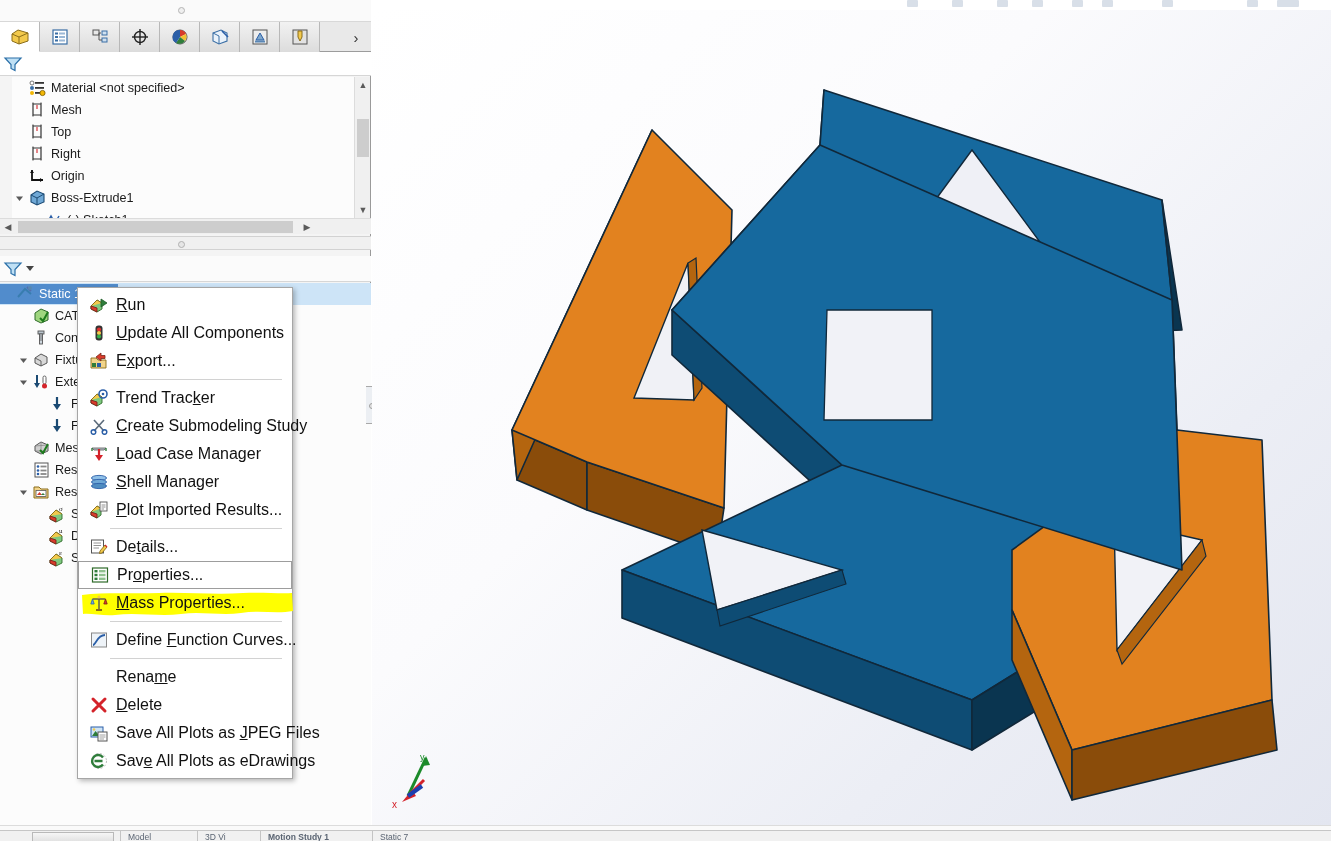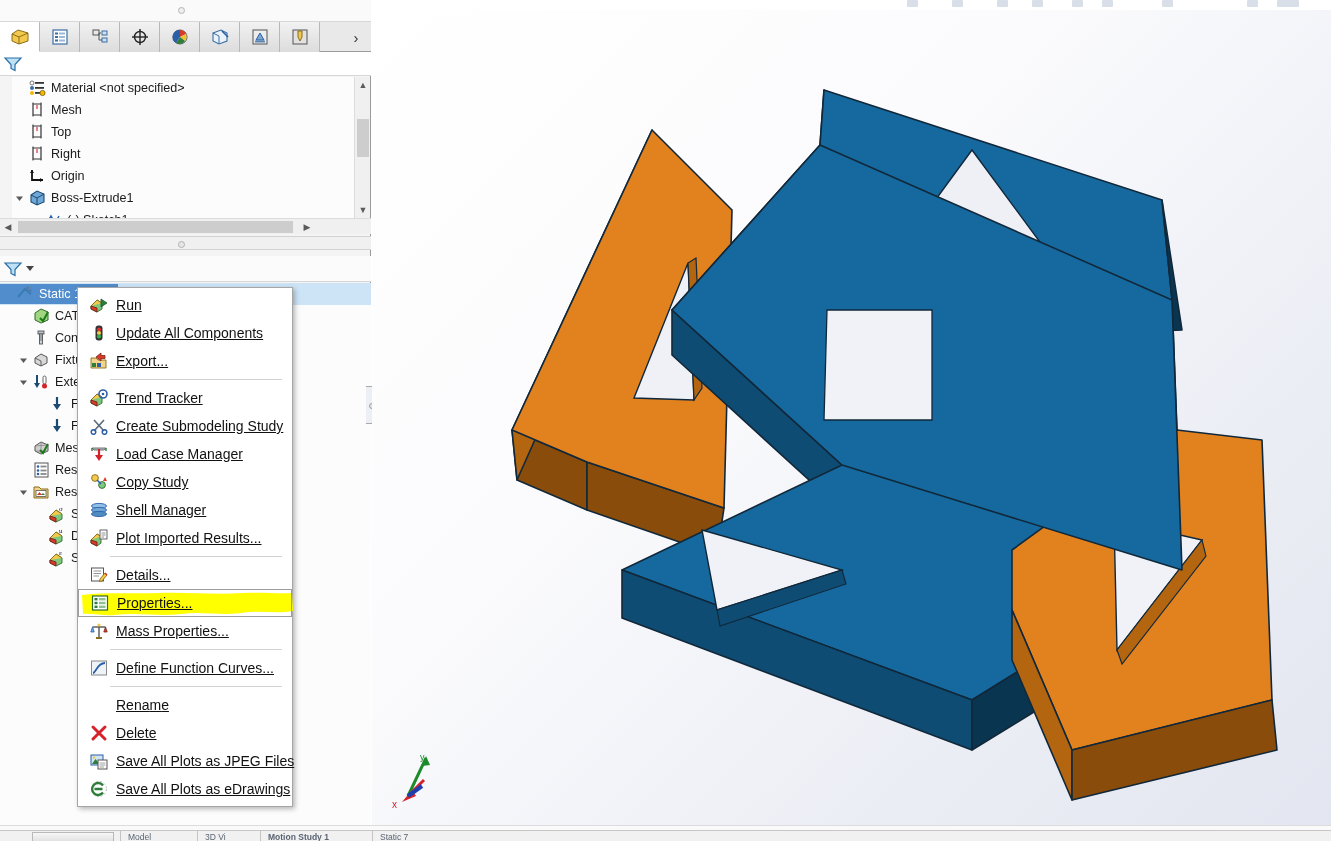--- a/index.html
+++ b/index.html
@@ -96,21 +96,21 @@
      background:#8fa4be; border-radius:1px; }
 
   
   #ctxmenu { position:absolute; left:77px; top:287px; width:216px;
      background:#ffffff; border:1px solid #a6a6a6;
      box-shadow:2px 2px 5px rgba(0,0,0,.28); padding:3px 0; z-index:40; }
   .mi { height:28px; display:flex; align-items:center; padding-left:8px;
      position:relative; white-space:nowrap; }
   .mi .mico { width:26px; height:22px; display:flex; align-items:center;
      justify-content:center; flex:0 0 26px; }
-  .mi .mlabel { font-size:14px; color:#111; padding-left:4px;text-decoration:underline; }
+  .mi .mlabel { font-size:16px; color:#111; padding-left:4px; }
   .mi .mlabel u { text-decoration:underline; }
   .msep { height:1px; background:#d2d2d2; margin:4px 10px 4px 32px; }
   .mi.highlight { border:1px solid #9d9d9d; background:#fdfdfd; }
 
   
   #bottomtabs { position:absolute; left:0; bottom:0; width:1331px; height:11px;
      background:#f1f1f1; border-top:1px solid #c6c6c6; overflow:hidden; }
   .btab { position:absolute; top:1px; height:10px; font-size:8.5px;
      color:#5a6472; white-space:nowrap; overflow:hidden; }
   .btabbox { position:absolute; top:1px; height:10px; border:1px solid #b9b9b9;
@@ -670,31 +670,20 @@
             <path d="M9 4 L9 12" stroke="#d4232a" stroke-width="2.2"></path>
             <polygon points="9,16 5,10 13,10" fill="#d4232a"></polygon>
             <path d="M2 3 L2 6 M16 3 L16 6" stroke="#2f7d3b" stroke-width="1.4"></path>
           </svg>
         </div>
         <div class="mlabel"><u>L</u>oad Case Manager</div>
       </div>
       <div class="mi">
         <div class="mico">
           <svg width="18" height="18" viewBox="0 0 18 18">
-            <circle cx="5" cy="5" r="3.4" fill="#f2c94c" stroke="#8a6d1a" stroke-width=".9"></circle>
-            <circle cx="12" cy="12" r="3.4" fill="#7fc97f" stroke="#2f6b2a" stroke-width=".9"></circle>
-            <path d="M7 7 L11 11" stroke="#2b5fa8" stroke-width="1.6"></path>
-            <polygon points="15,4 17,8 13,8" fill="#d93b2b"></polygon>
-          </svg>
-        </div>
-        <div class="mlabel">C<u>o</u>py Study</div>
-      </div>
-      <div class="mi">
-        <div class="mico">
-          <svg width="18" height="18" viewBox="0 0 18 18">
             <ellipse cx="9" cy="5" rx="7.5" ry="2.6" fill="#8fc0e8" stroke="#2b5fa8" stroke-width=".9"></ellipse>
             <ellipse cx="9" cy="9" rx="7.5" ry="2.6" fill="#6fa8d6" stroke="#2b5fa8" stroke-width=".9"></ellipse>
             <ellipse cx="9" cy="13" rx="7.5" ry="2.6" fill="#4f8cc0" stroke="#2b5fa8" stroke-width=".9"></ellipse>
           </svg>
         </div>
         <div class="mlabel"><u>S</u>hell Manager</div>
       </div>
       <div class="mi">
         <div class="mico">
           <svg width="18" height="18" viewBox="0 0 18 18">

